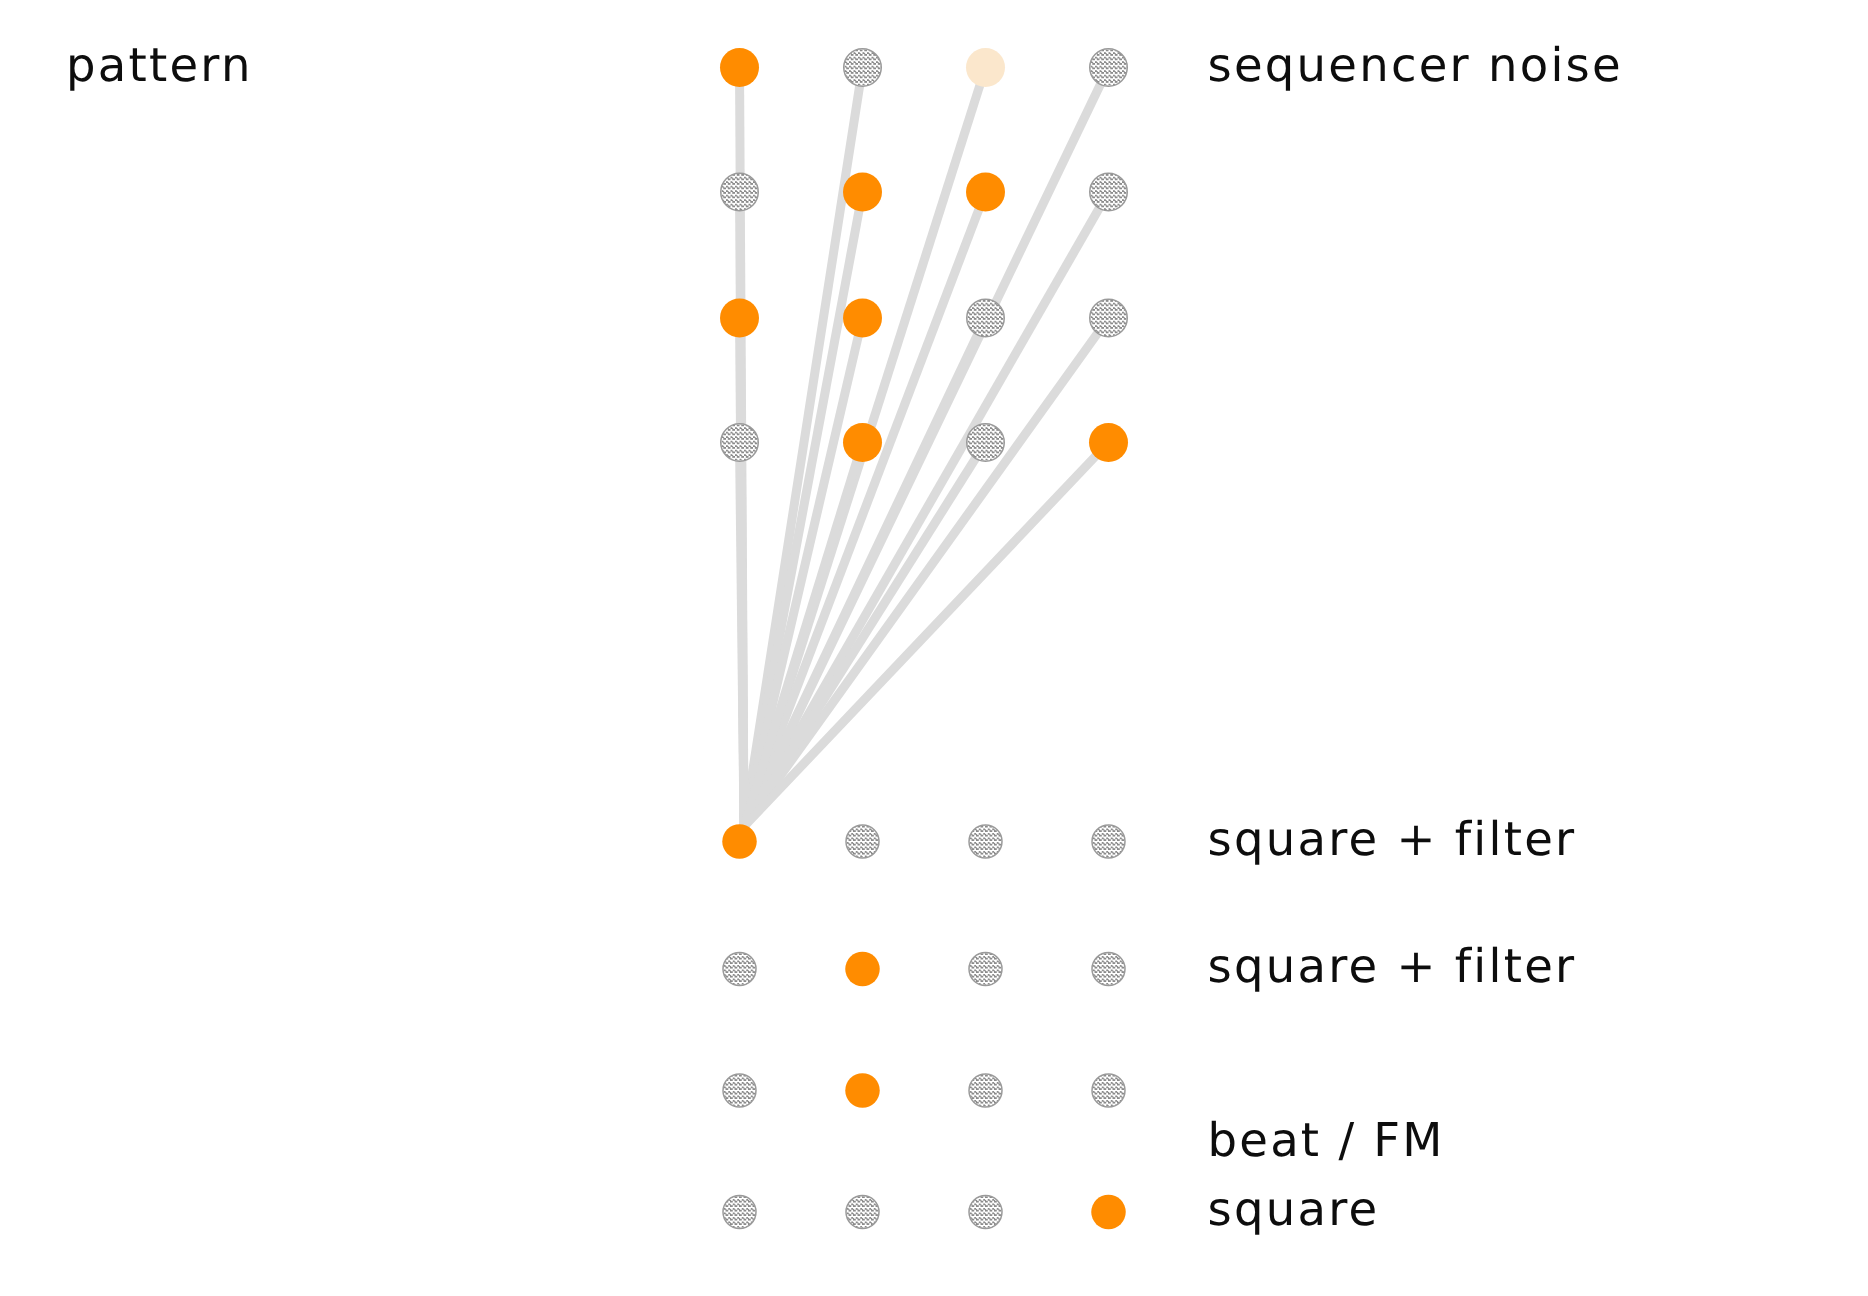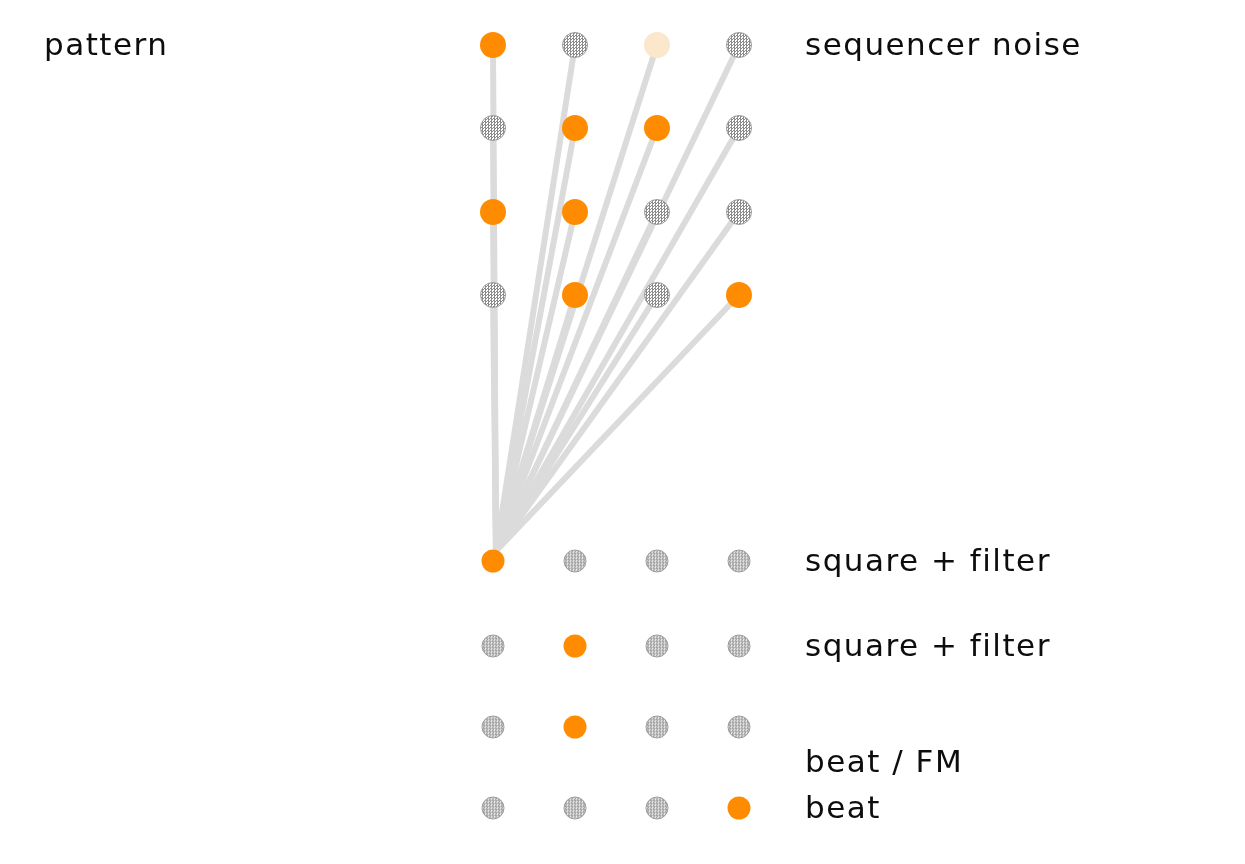--- a/index.html
+++ b/index.html
@@ -102,15 +102,15 @@
     </div>
 
   <div class="lbl" id="lbl-pattern" style="left: 44px; top: 45px;">pattern</div>
 
   <div class="lbl" id="lbl-steps" style="left: 805px; top: 45px;">sequencer noise</div>
 
 
   <div class="lbl channel-label" style="left: 805px; top: 561px;">square + filter</div>
   <div class="lbl channel-label" style="left: 805px; top: 646px;">square + filter</div>
   <div class="lbl channel-label" style="left: 805px; top: 762px;">beat / FM</div>
-  <div class="lbl channel-label" style="left: 805px; top: 808px;">beat</div>
+  <div class="lbl channel-label" style="left: 805px; top: 808px;">square</div>
 
 </div>
 
 </body></html>

